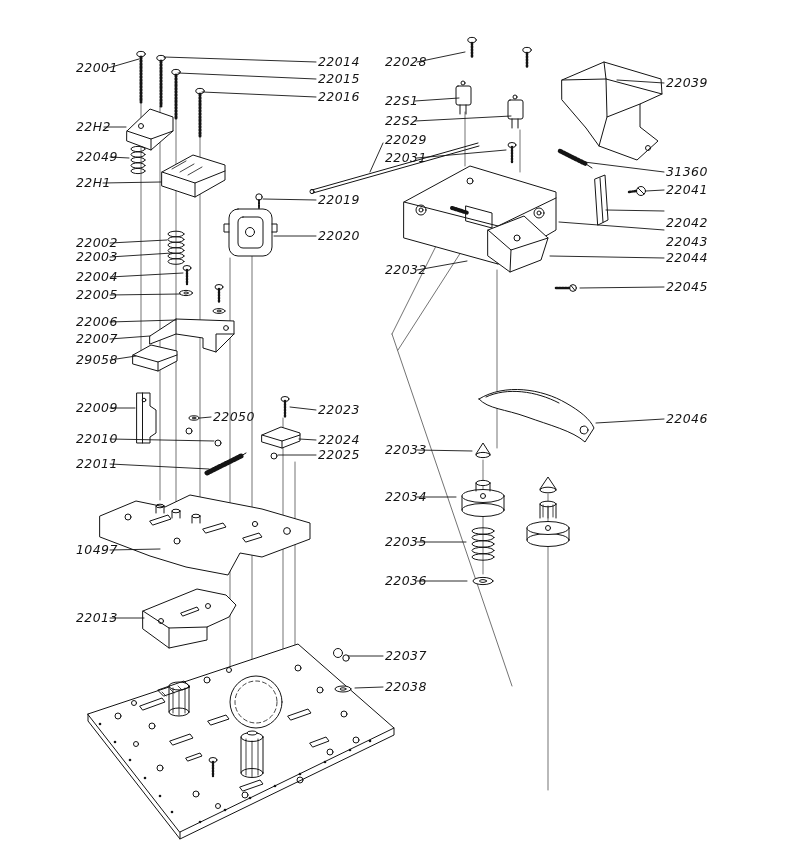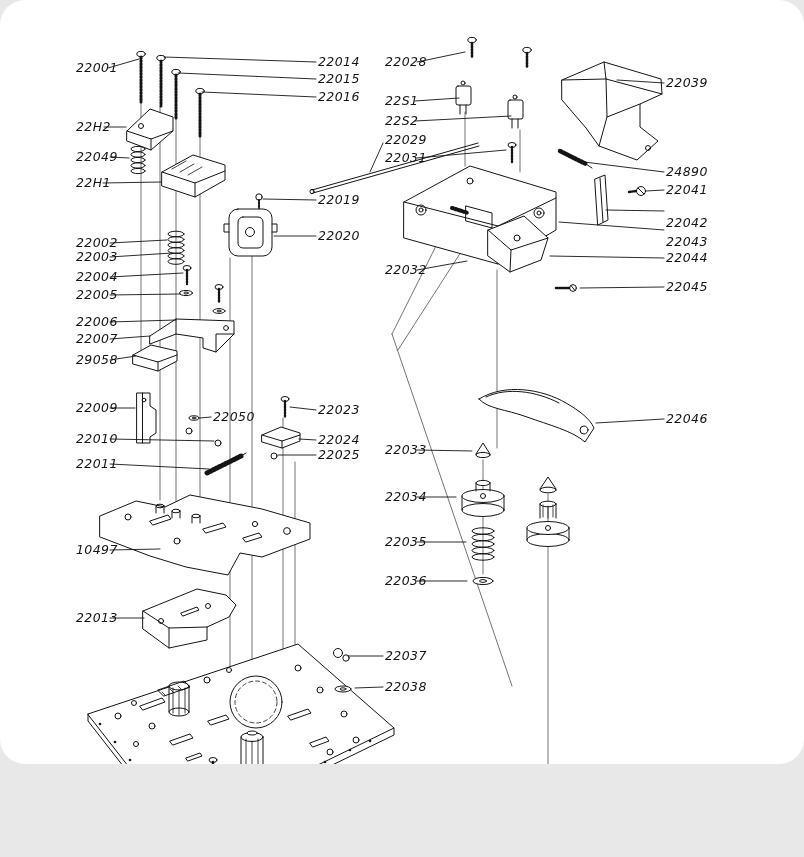--- a/index.html
+++ b/index.html
@@ -1,22 +1,21 @@
 <!DOCTYPE html>
 <html style="--bg: #ffffff; --ink: #141414;"><head>
 <meta charset="utf-8">
 <style>
   html,body{margin:0;padding:0;background:#e8e8e8;}
   .stage{
     position:relative;
-    width:804px;height:764px;
+    width:804px;height:857px;
     background:var(--bg,#ffffff);
     overflow:hidden;
     font-family:"DejaVu Sans",sans-serif;
-    border-radius:25px;
   }
   .stage svg{position:absolute;left:0;top:0;}
   #label-layer{position:absolute;left:0;top:0;width:100%;height:100%;pointer-events:none;}
   .part-label{
     position:absolute;
     font:italic 12.5px/14px "DejaVu Sans",sans-serif;
     letter-spacing:.4px;
     color:var(--ink,#141414);
     white-space:nowrap;
   }
@@ -457,21 +456,21 @@
       <div class="part-label" style="left: 385px; top: 133px;">22029</div>
       <div class="part-label" style="left: 385px; top: 151px;">22031</div>
       <div class="part-label" style="left: 385px; top: 263px;">22032</div>
       <div class="part-label" style="left: 385px; top: 443px;">22033</div>
       <div class="part-label" style="left: 385px; top: 490px;">22034</div>
       <div class="part-label" style="left: 385px; top: 535px;">22035</div>
       <div class="part-label" style="left: 385px; top: 574px;">22036</div>
       <div class="part-label" style="left: 385px; top: 649px;">22037</div>
       <div class="part-label" style="left: 385px; top: 680px;">22038</div>
       <div class="part-label" style="left: 666px; top: 76px;">22039</div>
-      <div class="part-label" style="left: 666px; top: 165px;">24890</div>
+      <div class="part-label" style="left: 666px; top: 165px;">31360</div>
       <div class="part-label" style="left: 666px; top: 183px;">22041</div>
       <div class="part-label" style="left: 666px; top: 216px;">22042</div>
       <div class="part-label" style="left: 666px; top: 223px; margin-top: 12px;">22043</div>
       <div class="part-label" style="left: 666px; top: 251px;">22044</div>
       <div class="part-label" style="left: 666px; top: 280px;">22045</div>
       <div class="part-label" style="left: 666px; top: 412px;">22046</div>
     </div>
 </div>
 
 </body></html>

